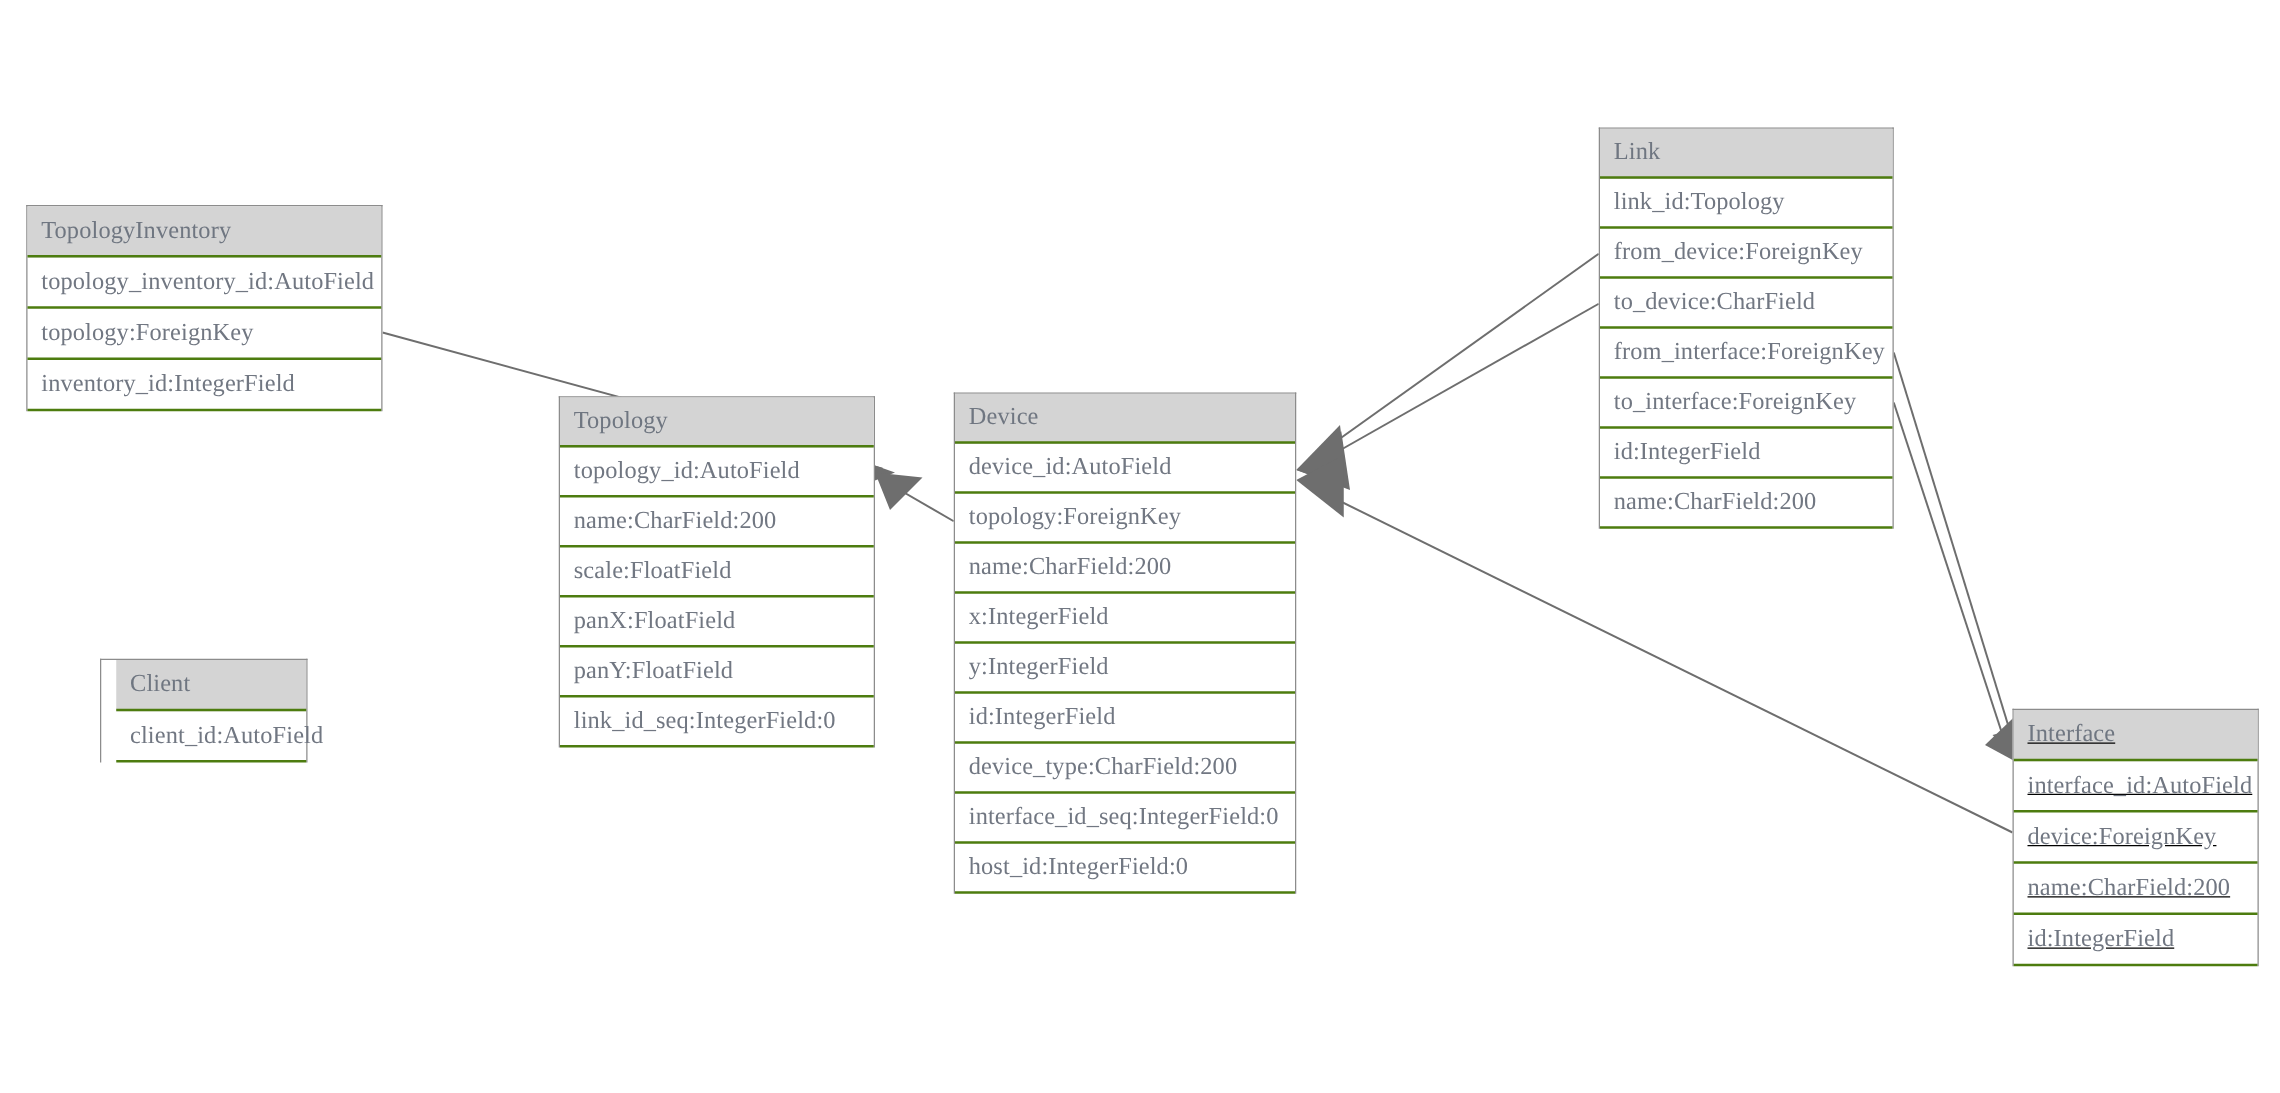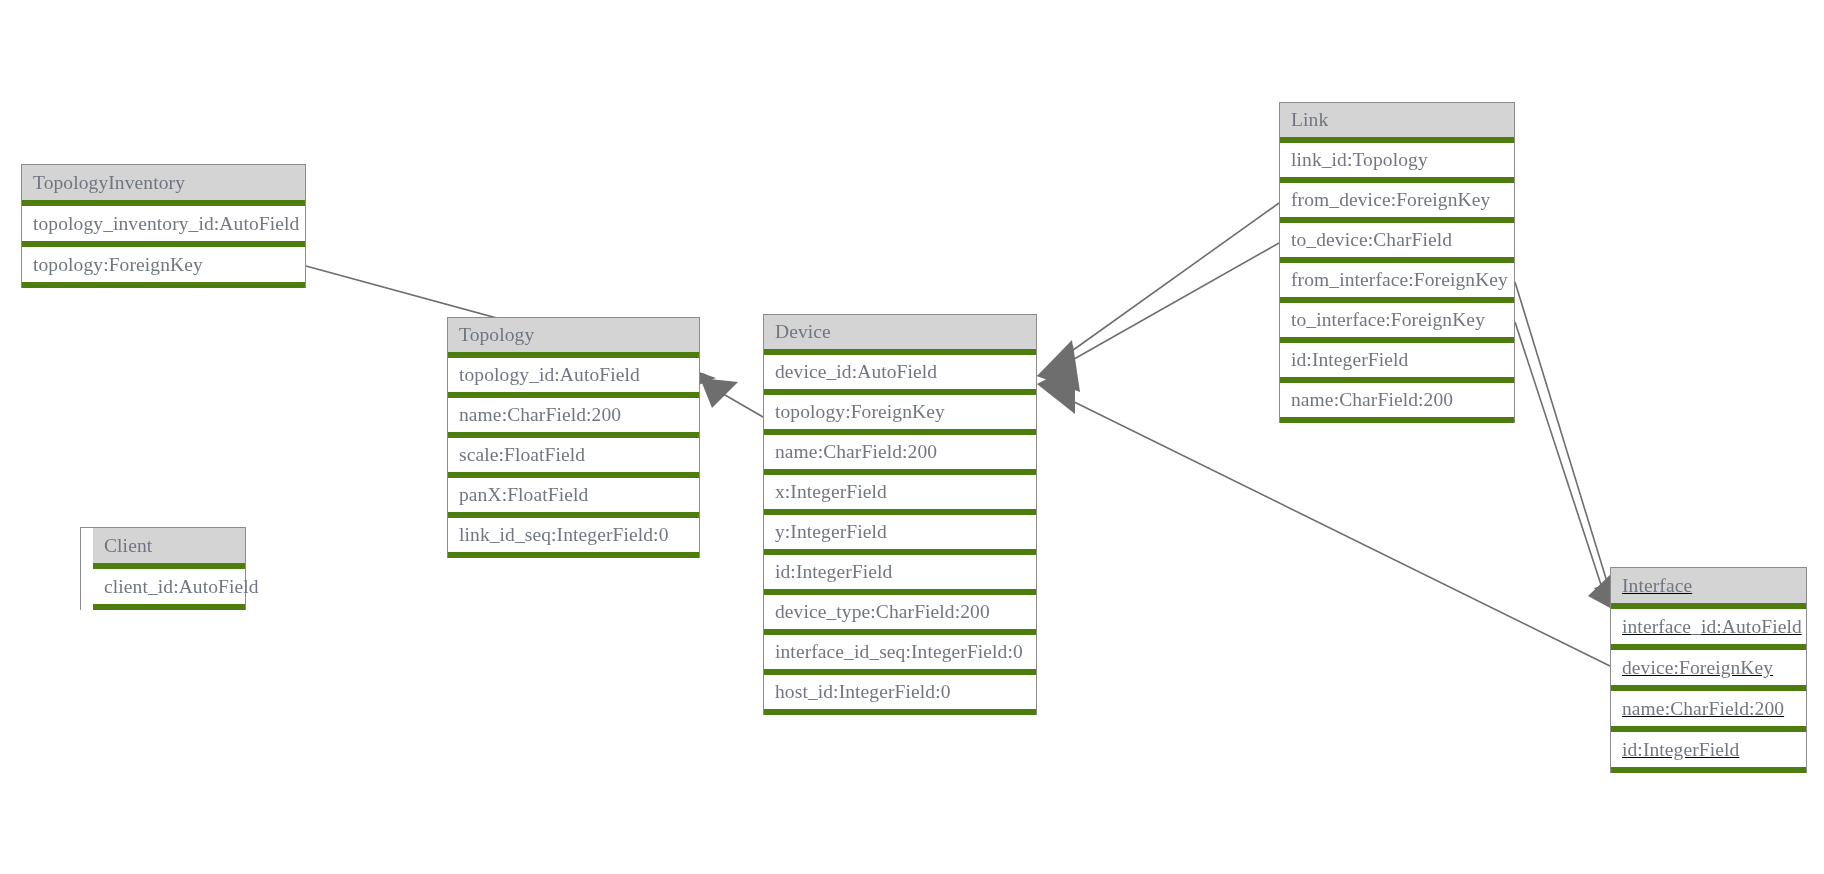--- a/index.html
+++ b/index.html
@@ -31,21 +31,21 @@
   }
   .entity {
     position: absolute;
     box-sizing: border-box;
     background: #ffffff;
     border: 1px solid #8c8c8c;
     border-bottom: none;
   }
   .entity .row {
     box-sizing: border-box;
-    border-bottom: 6px solid #4d7c0f;
+    border-bottom: 2px solid #4d7c0f;
     display: flex;
     align-items: center;
     padding: 0 0 0 11px;
     font-size: 19.5px;
     line-height: 1;
     color: #717782;
     white-space: nowrap;
     letter-spacing: 0.1px;
   }
   .entity .row.header {
@@ -93,33 +93,35 @@
     <g>
       <line x1="1515" y1="322" x2="1606" y2="600" stroke="#6e6e6e" stroke-width="1.6"></line>
       <polygon points="1623,615 1588,596 1613,572" fill="#6e6e6e"></polygon>
     </g>
   </svg>
 
   <div class="entity" style="left:21px; top:164px; width:285px;">
     <div class="row header" style="height:41px;">TopologyInventory</div>
     <div class="row" style="height:41px;">topology_inventory_id:AutoField</div>
     <div class="row" style="height:41px;">topology:ForeignKey</div>
+    <div class="row" style="height:41px;">inventory_id:IntegerField</div>
   </div>
 
   <div class="entity" style="left:80px; top:527px; width:166px;padding-left:12px;">
     <div class="row header" style="height:41px;">Client</div>
     <div class="row" style="height:41px;text-align:right;">client_id:AutoField</div>
   </div>
 
   <div class="entity" style="left:447px; top:317px; width:253px;">
     <div class="row header" style="height:40px;">Topology</div>
     <div class="row" style="height:40px;">topology_id:AutoField</div>
     <div class="row" style="height:40px;">name:CharField:200</div>
     <div class="row" style="height:40px;">scale:FloatField</div>
     <div class="row" style="height:40px;">panX:FloatField</div>
+    <div class="row" style="height:40px;">panY:FloatField</div>
     <div class="row" style="height:40px;">link_id_seq:IntegerField:0</div>
   </div>
 
   <div class="entity" style="left:763px; top:314px; width:274px;">
     <div class="row header" style="height:40px;">Device</div>
     <div class="row" style="height:40px;">device_id:AutoField</div>
     <div class="row" style="height:40px;">topology:ForeignKey</div>
     <div class="row" style="height:40px;">name:CharField:200</div>
     <div class="row" style="height:40px;">x:IntegerField</div>
     <div class="row" style="height:40px;">y:IntegerField</div>

